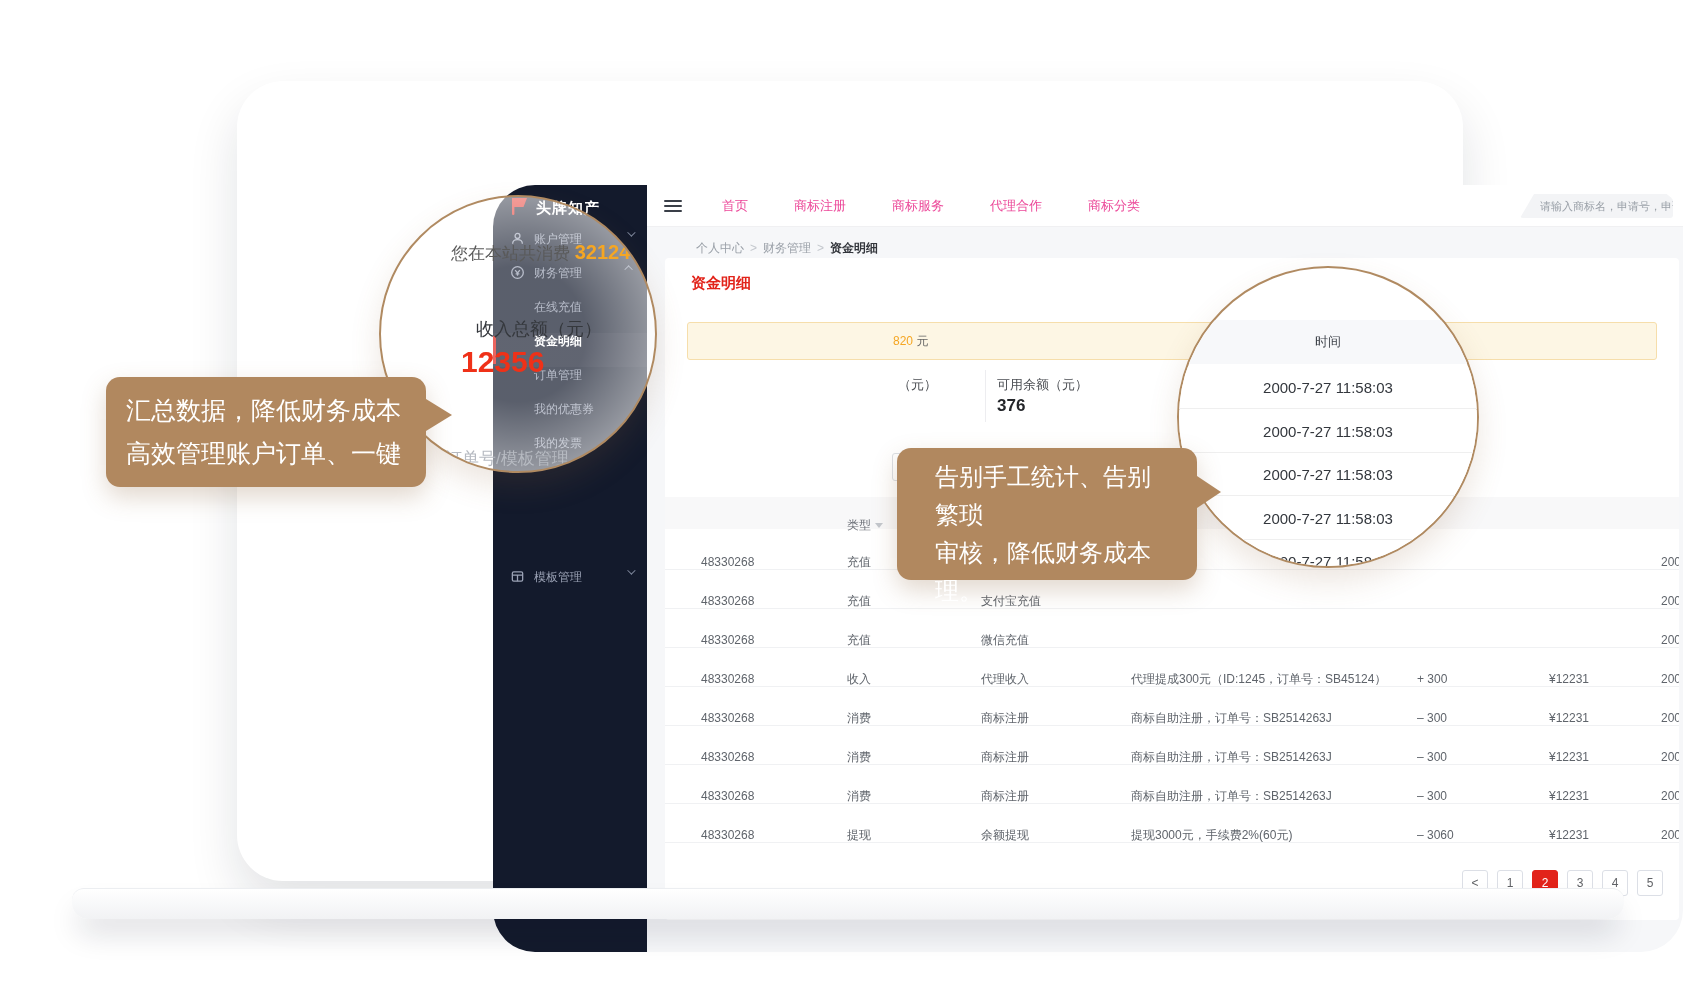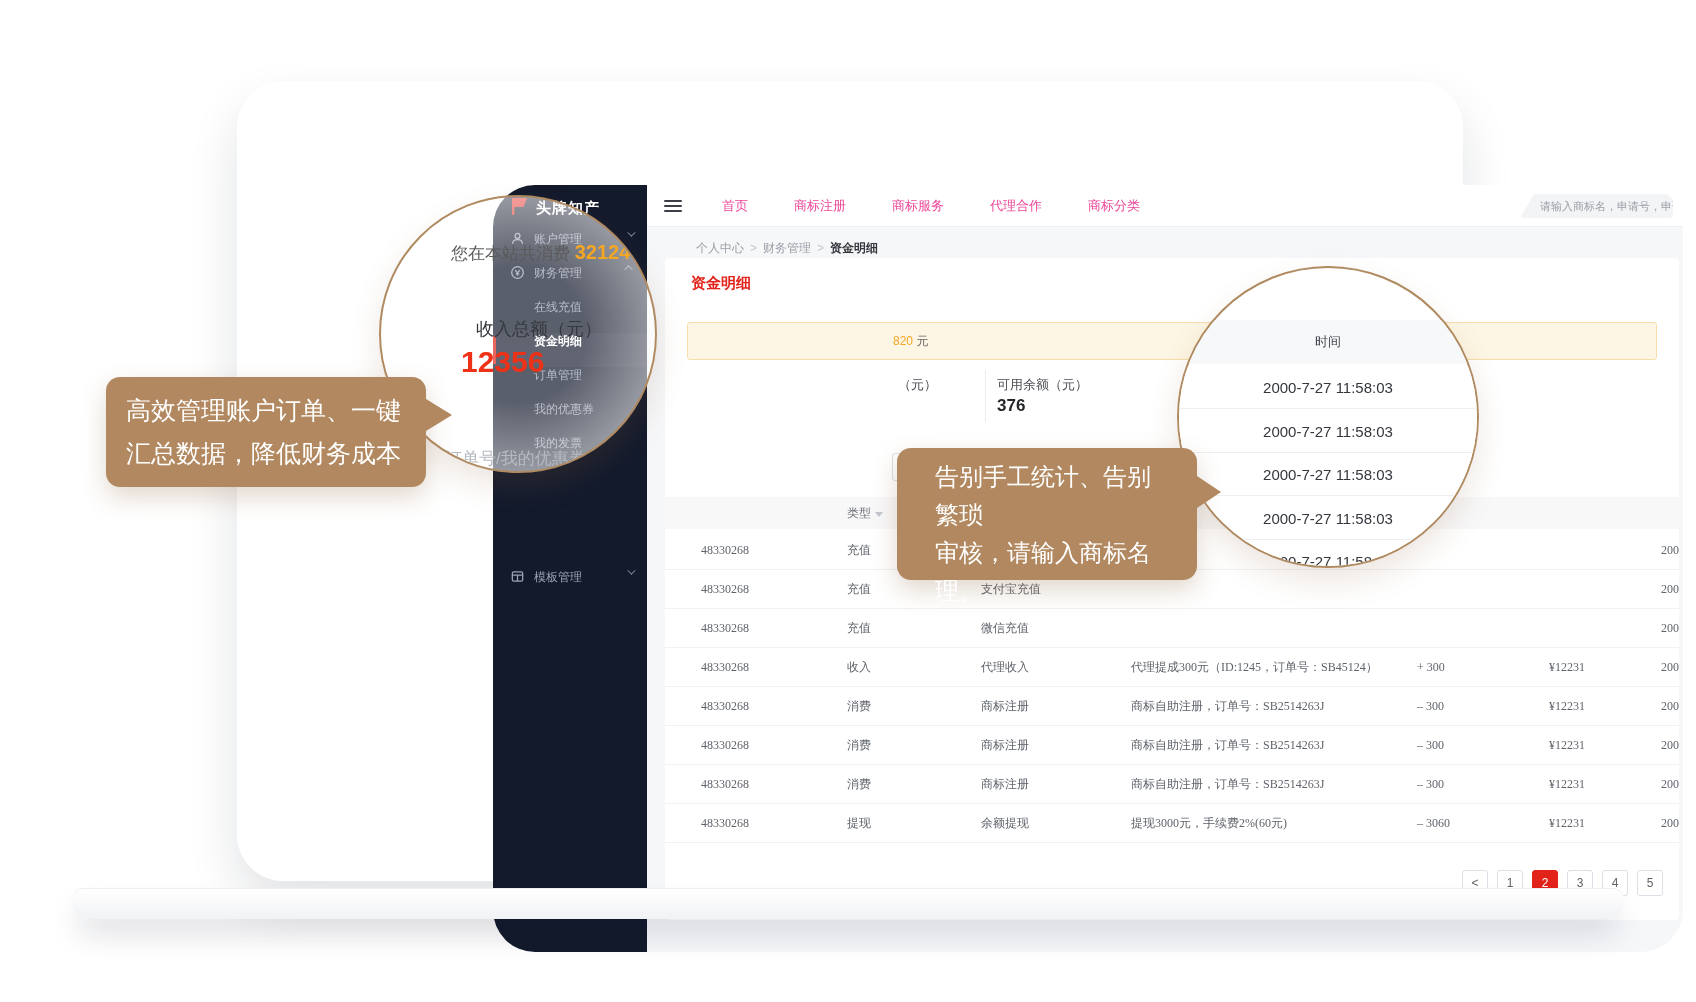--- a/index.html
+++ b/index.html
@@ -76,21 +76,21 @@
   .btn-search { position:absolute; left:400px; top:195px; width:52px; height:28px;
     background:#e2231a; color:#fff; font-size:12px; border:none; border-radius:3px; cursor:pointer; }
   .btn-export { position:absolute; left:468px; top:195px; width:48px; height:28px;
     background:#fff; color:#e2231a; font-size:12px; border:1px solid #f0a9a5; border-radius:3px; cursor:pointer; }
 
   
   .thead { position:absolute; left:0; top:239px; width:1014px; height:32px; background:#f8f8f9;
     font-size:12px; color:#6a6e76; }
   .tbody { position:absolute; left:0; top:273px; width:1014px; height:312px; overflow:hidden; }
   .trow { position:relative; height:39px; border-bottom:1px solid #f0f1f3; overflow:hidden; font-size:12px; color:#5f646b; }
-  .cell { position:absolute; top:0; line-height:39px; white-space:nowrap;font-family:Liberation Serif, serif; }
+  .cell { position:absolute; top:12px; line-height:39px; white-space:nowrap; }
   .thead .cell { line-height:32px; }
   .c-order { left:36px; } .c-type { left:182px; } .c-item { left:316px; }
   .c-desc { left:466px; } .c-amount { left:752px; } .c-balance { left:884px; } .c-time { left:996px; }
   .caret { display:inline-block; width:0; height:0; border-left:4px solid transparent;
     border-right:4px solid transparent; border-top:5px solid #c3c7cd; margin-left:4px; vertical-align:middle; }
 
   .pagination { position:absolute; top:612px; right:16px; display:flex; gap:9px; }
   .page-btn { min-width:26px; height:26px; line-height:24px; text-align:center; font-size:12px;
     color:#606266; background:#fff; border:1px solid #dcdfe6; border-radius:3px; cursor:pointer; }
   .page-btn.active { background:#e2231a; border-color:#e2231a; color:#fff; }
@@ -327,36 +327,36 @@
   </div>
 
   <div class="laptop-base"></div>
 
   <div class="magnifier mag-left">
     <div class="mag-banner">
       <span>您在本站共消费</span>&nbsp;<b>32124</b>
     </div>
     <div class="mag-stat-label">收入总额（元）</div>
     <div class="mag-stat-value">12356</div>
-    <div class="mag-keyword">订单号/我的优惠券</div>
+    <div class="mag-keyword">订单号/模板管理</div>
   </div>
 
   <div class="magnifier mag-right">
     <div class="mag-time-head">时间</div>
     <div class="mag-time-row" style="top:98px">2000-7-27 11:58:03</div>
     <div class="mag-time-row" style="top:141.5px">2000-7-27 11:58:03</div>
     <div class="mag-time-row" style="top:185px">2000-7-27 11:58:03</div>
     <div class="mag-time-row" style="top:228.5px">2000-7-27 11:58:03</div>
     <div class="mag-time-row" style="top:272px">2000-7-27 11:58:03</div>
   </div>
 
   <div class="callout co-left">
+    <div>汇总数据，降低财务成本</div>
     <div>高效管理账户订单、一键</div>
-    <div>汇总数据，降低财务成本</div>
   </div>
 
   <div class="callout co-right">
     <div>告别手工统计、告别繁琐</div>
-    <div>审核，请输入商标名</div>
+    <div>审核，降低财务成本</div>
     <div>理。</div>
   </div>
 
 </div>
 
 </body></html>

